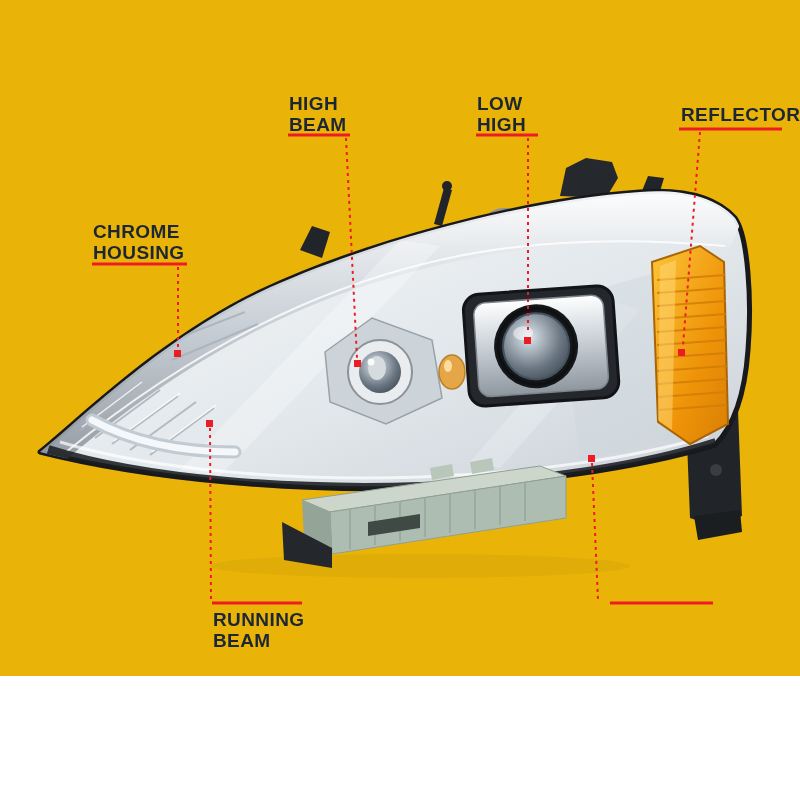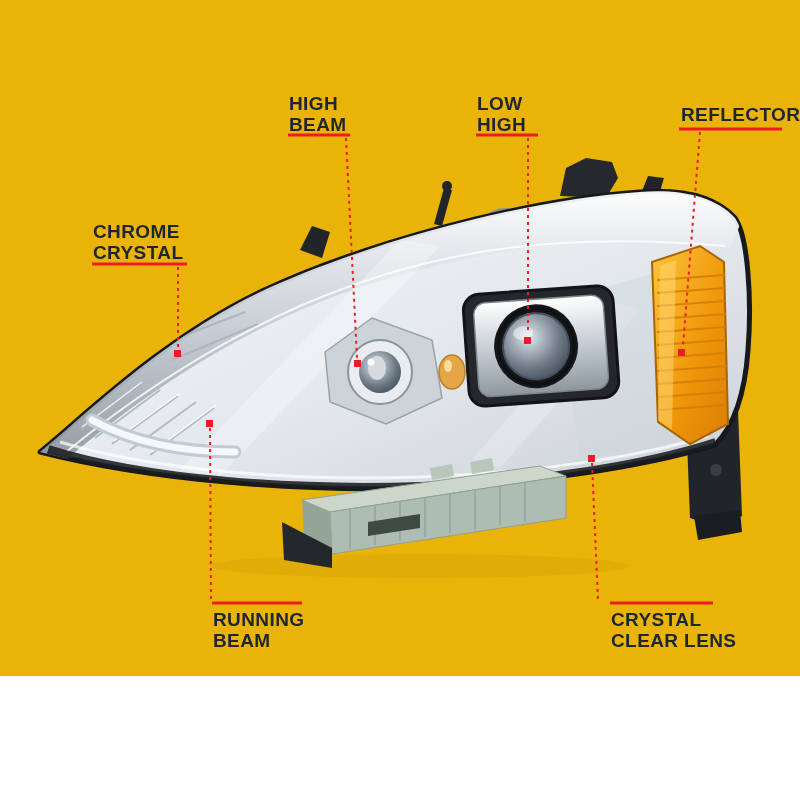--- a/index.html
+++ b/index.html
@@ -191,19 +191,17 @@
       <rect x="588" y="455" width="7" height="7" stroke="none"></rect>
     </g>
   </svg>
 
   <div class="callout" id="lbl-high-beam">HIGH
 BEAM</div>
   <div class="callout" id="lbl-low-beam">LOW
 HIGH</div>
   <div class="callout" id="lbl-reflector">REFLECTOR</div>
   <div class="callout" id="lbl-chrome-housing">CHROME
-CRYSTAL</div>
+HOUSING</div>
   <div class="callout" id="lbl-running-light">RUNNING
 BEAM</div>
-  <div class="callout" id="lbl-crystal-clear-lens">CRYSTAL
-CLEAR LENS</div>
 
 </div>
 
 </body></html>

